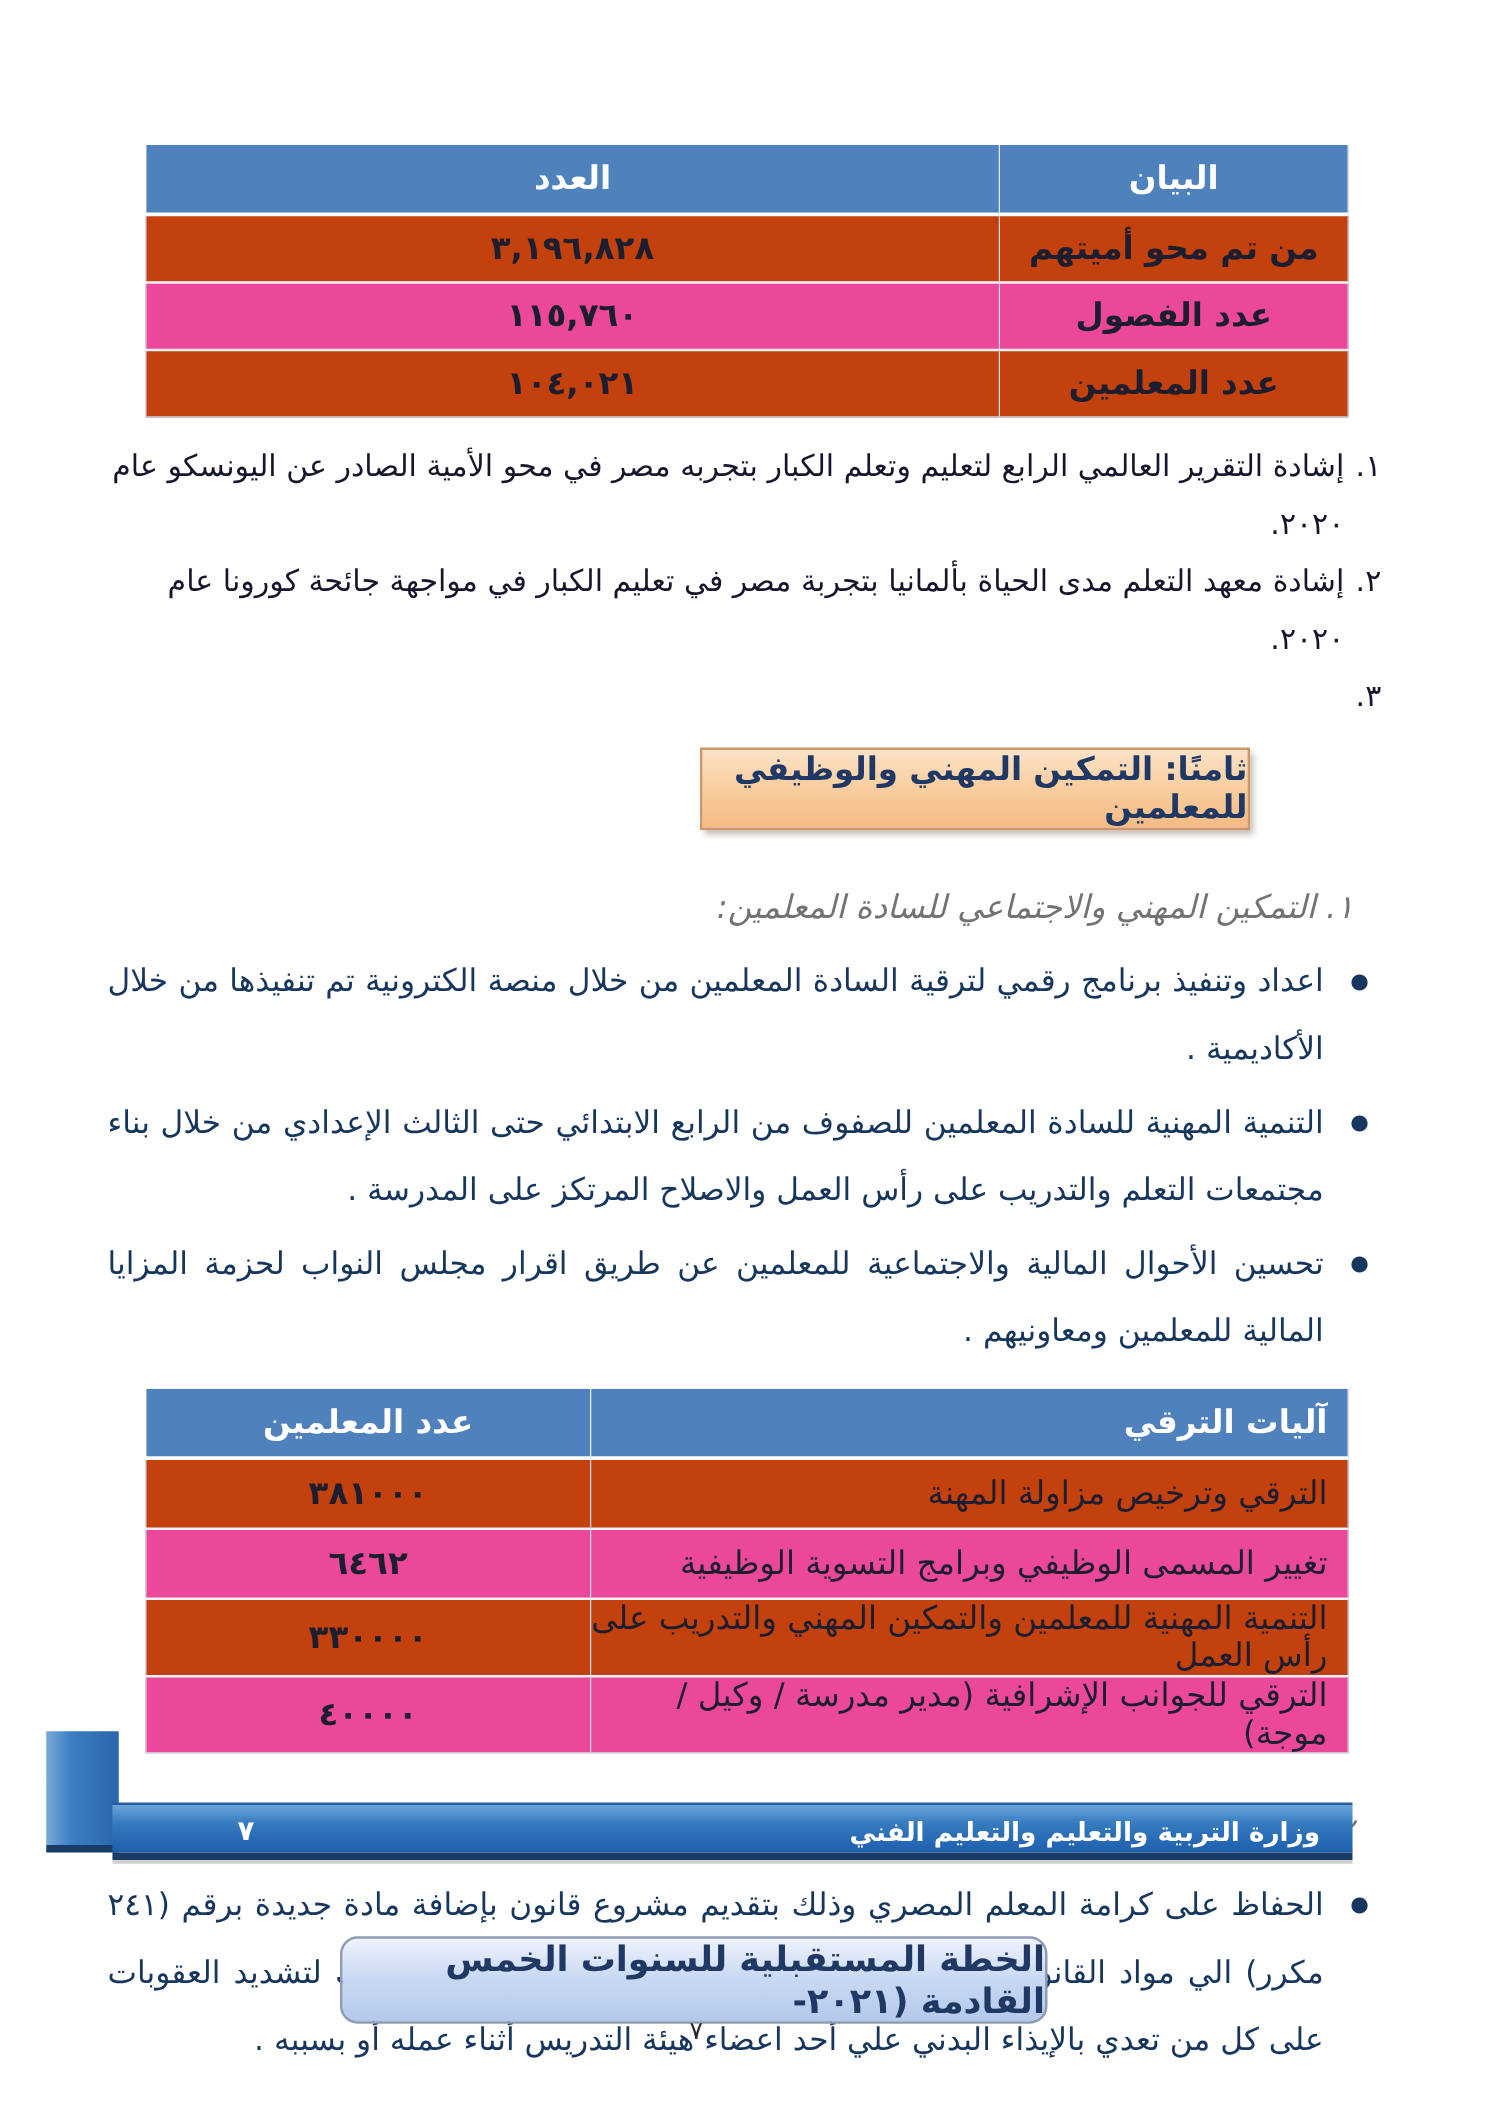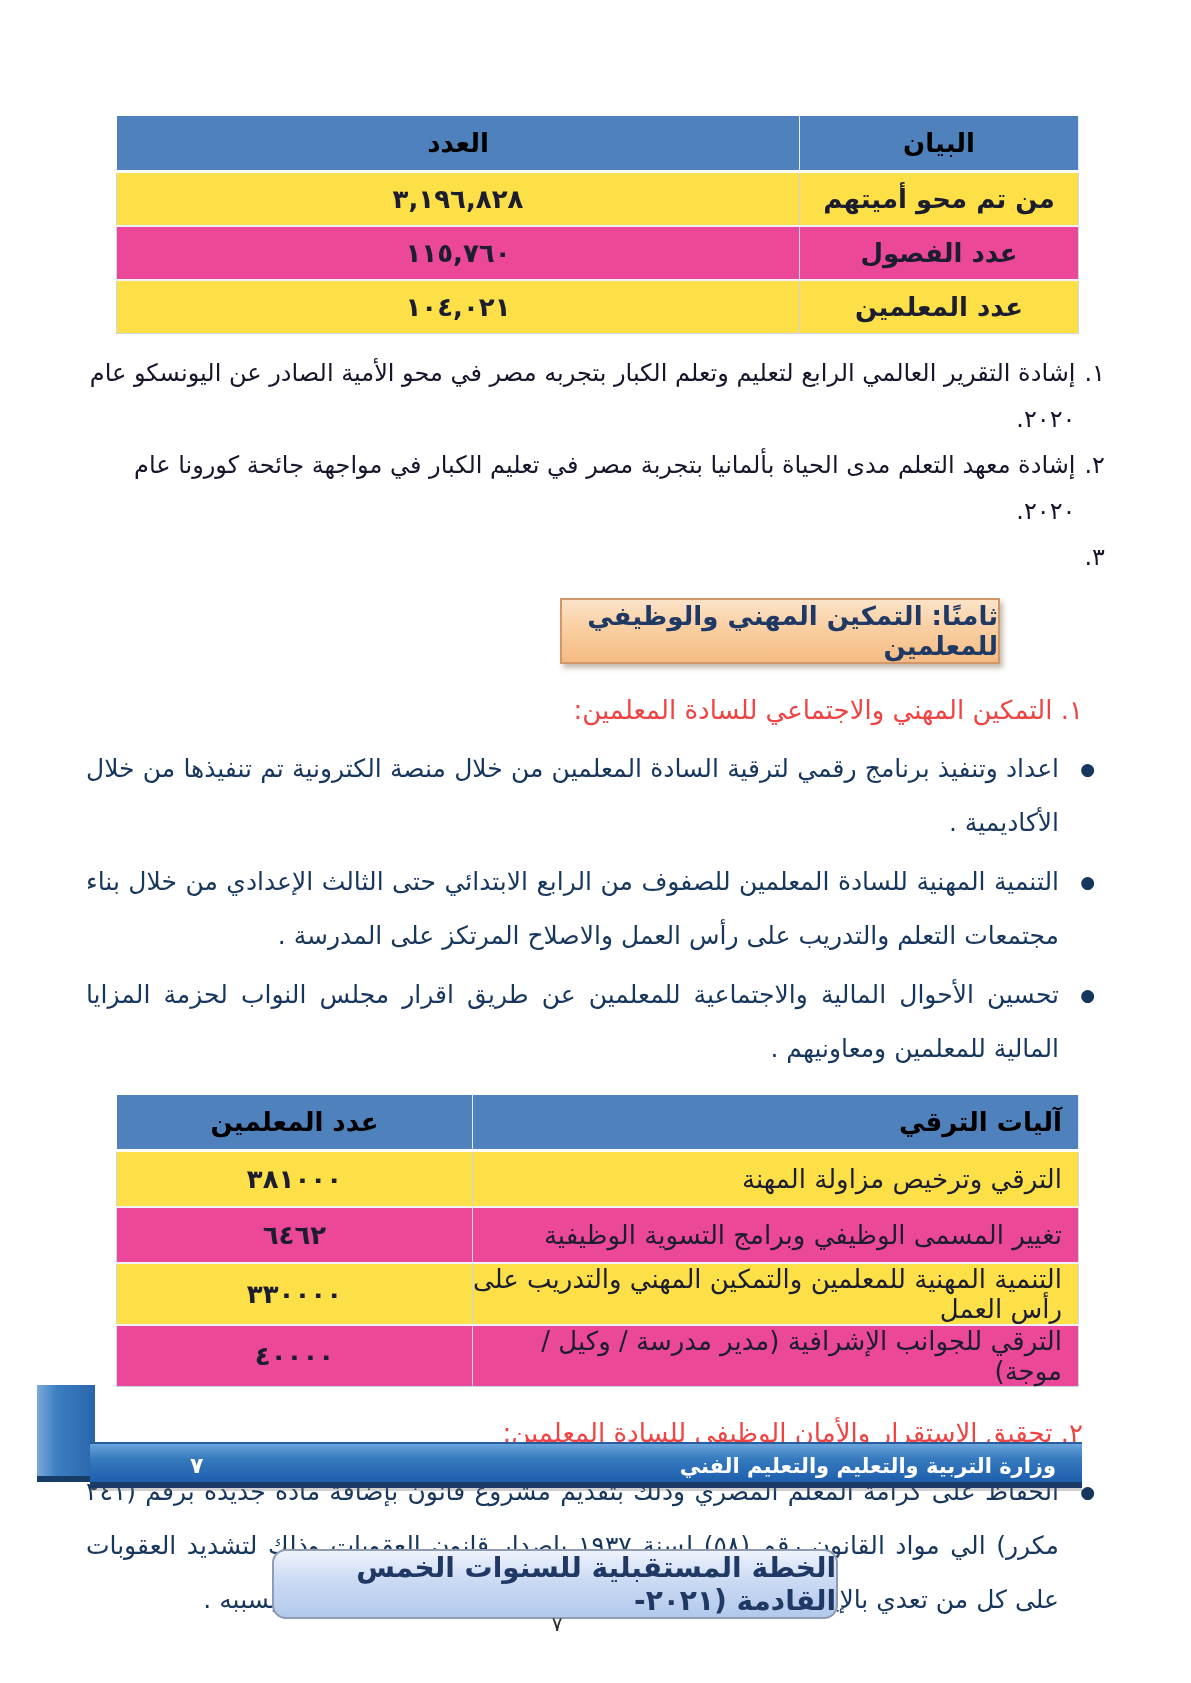--- a/index.html
+++ b/index.html
@@ -13,31 +13,31 @@
     overflow: hidden; direction: rtl; background: #ffffff;
   }
   .content { padding: 115px 86px 0 86px; }
 
   
   .data-table {
     border-collapse: collapse; width: 963px; margin-right: 26px;
     border: 1px solid #a7b9d2; table-layout: fixed;
   }
   .data-table th {
-    background: #4f81bd; color: #000000; font-weight: bold; font-size: 26px;
+    background: #4f81bd; color: #ffffff; font-weight: bold; font-size: 26px;
     height: 56px; text-align: center; vertical-align: middle;
     border: 1px solid rgba(255,255,255,0.85); border-bottom: 3px solid #ffffff;
   }
   .data-table td {
     height: 54px; text-align: center; vertical-align: middle;
     font-size: 26px; color: #1d1d30; background: #ec4899;
     border: 1px solid #c9d6e8; border-top: 2px solid #eef2f8;
   }
   .tbl2 td { height: 56px; }
-  .row-alt td { background: #fde047; }
+  .row-alt td { background: #c2410c; }
   .cell-count { font-weight: bold; font-size: 23px; color: #222238; letter-spacing: 1px; }
   .tbl1 .col-statement { width: 29%; font-weight: bold; }
   .tbl1 .col-count { width: 71%; }
   .tbl2 .col-mech { width: 63%; text-align: right; padding-right: 16px; }
   .tbl2 .col-count { width: 37%; }
 
   
   .achv { margin-top: 16px; }
   .achv-item {
     display: flex; gap: 9px; font-size: 24px; line-height: 46px; color: #15152b;
@@ -49,22 +49,22 @@
     margin: 18px 105px 0 0; width: 440px; height: 66px;
     background: linear-gradient(180deg, #fbe3c8 0%, #f9cfa2 45%, #f5bb83 100%);
     border: 2px solid #d0976a;
     box-shadow: 3px 4px 5px rgba(90, 60, 30, 0.35);
     display: flex; align-items: center; justify-content: center; text-align: right;
   }
   .sec8-text { font-size: 26px; font-weight: bold; color: #1f3864; }
 
   
   .sub-head {
-    margin-top: 26px; padding-right: 22px;
-    font-size: 26px; line-height: 40px; color: #ef4444;
+    margin-top: 42px; padding-right: 22px;
+    font-size: 26px; line-height: 40px; color: #737373; font-style: italic;
   }
   .bullets { margin-top: 12px; }
   .bullet {
     position: relative; padding-right: 46px; margin-bottom: 5px;
     font-size: 25px; line-height: 54px; color: #17365d;
     text-align: justify;
   }
   .bullet-marker {
     position: absolute; right: 10px; top: 0; line-height: 54px;
     font-size: 17px; color: #17365d;

